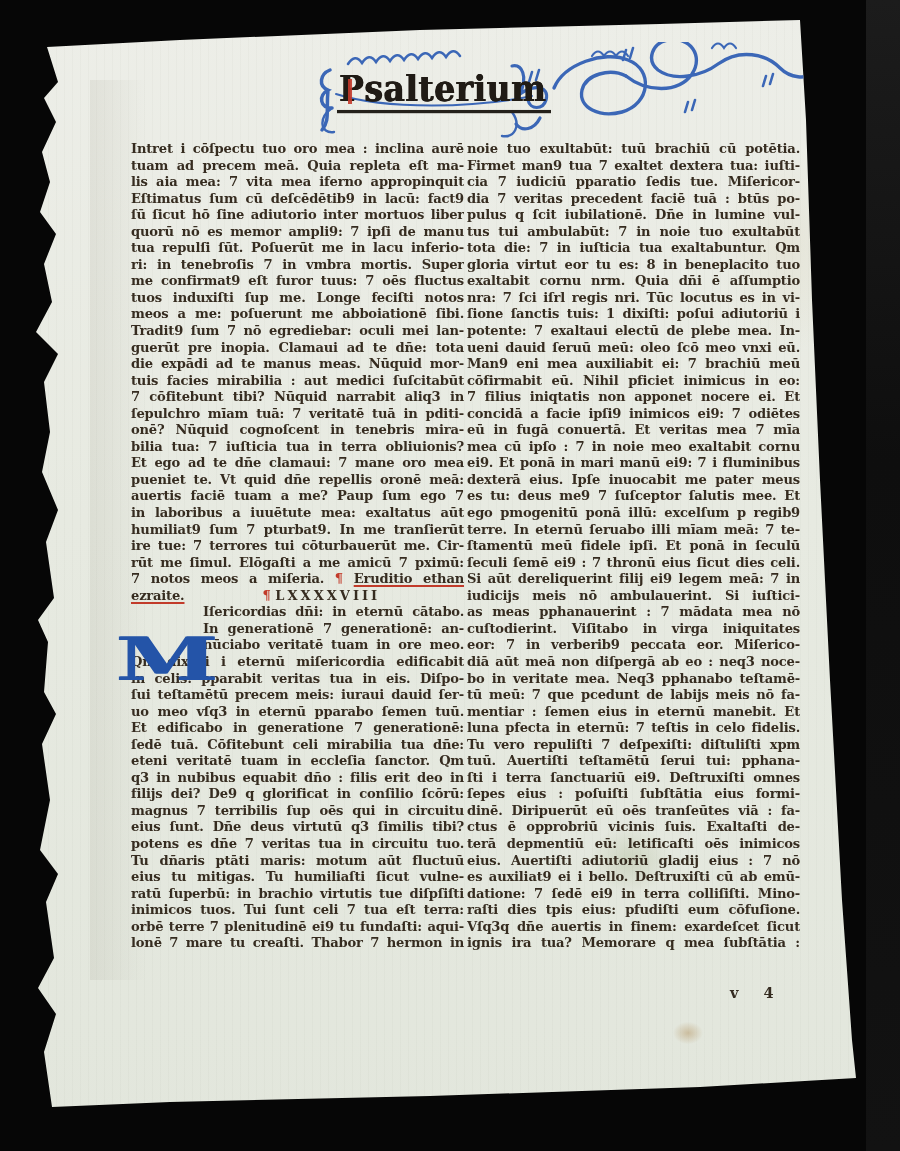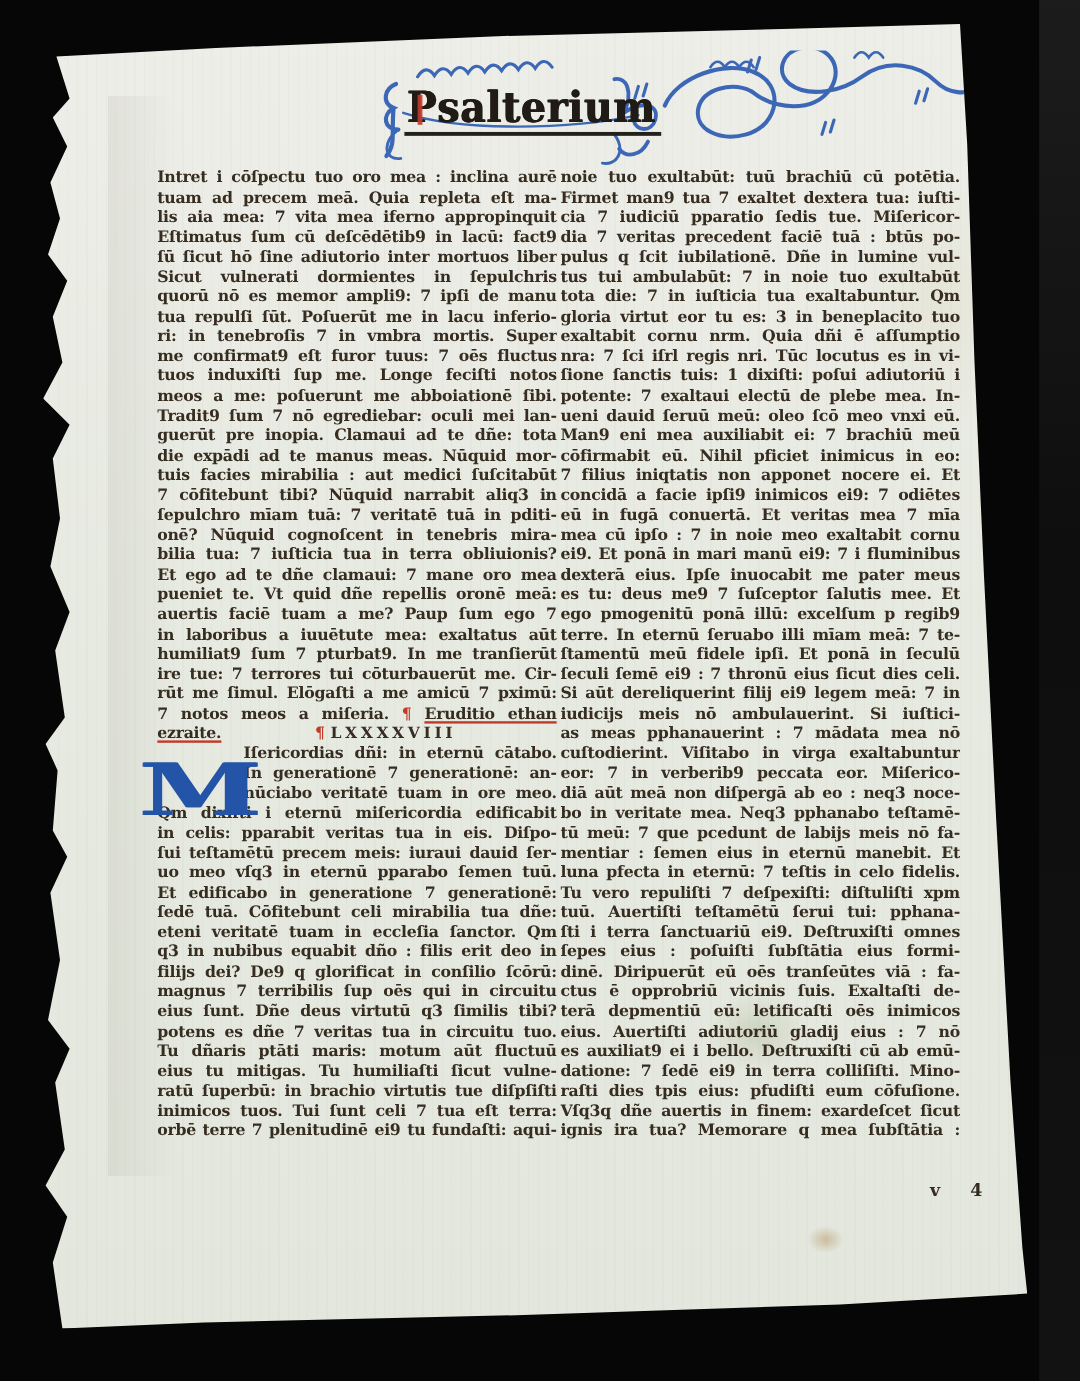--- a/index.html
+++ b/index.html
@@ -59,21 +59,21 @@
   .ml{margin-left:78px;}
   .number{font-size:13px;letter-spacing:3px;}
 
   .initial{
     position:absolute;left:-16px;top:487px;
     font-size:60px;line-height:62px;font-weight:bold;color:#2454a8;
     transform:scaleX(1.55);transform-origin:left top;
     text-shadow:0.8px 0 #2454a8;
   }
   .signature{
-    position:absolute;left:775px;top:984px;
+    position:absolute;left:730px;top:984px;
     font-size:14.5px;font-weight:700;color:#342b20;letter-spacing:10px;
   }
 </style>
 </head>
 <body>
 
 <div class="right-band"></div>
 <div class="speck"></div>
 
 <div class="paper">
@@ -109,21 +109,20 @@
   <div class="title">Psalterium</div>
   <div class="p-redstroke"></div>
 
   <div class="col col-left" id="col-left">
     <div class="initial">M</div>
   <div class="tl"><span>Intret i cōſpectu tuo oro mea : inclina aurē</span></div>
       <div class="tl"><span>tuam ad precem meā. Quia repleta eſt ma-</span></div>
       <div class="tl"><span>lis aia mea: 7 vita mea iferno appropinquit</span></div>
       <div class="tl"><span>Eſtimatus ſum cū deſcēdētib9 in lacū: fact9</span></div>
       <div class="tl"><span>ſū ſicut hō ſine adiutorio inter mortuos liber</span></div>
-      <div class="tl"><span>Sicut vulnerati dormientes in ſepulchris</span></div>
       <div class="tl"><span>quorū nō es memor ampli9: 7 ipſi de manu</span></div>
       <div class="tl"><span>tua repulſi ſūt. Poſuerūt me in lacu inferio-</span></div>
       <div class="tl"><span>ri: in tenebroſis 7 in vmbra mortis. Super</span></div>
       <div class="tl"><span>me confirmat9 eſt furor tuus: 7 oēs fluctus</span></div>
       <div class="tl"><span>tuos induxiſti ſup me. Longe feciſti notos</span></div>
       <div class="tl"><span>meos a me: poſuerunt me abboiationē ſibi.</span></div>
       <div class="tl"><span>Tradit9 ſum 7 nō egrediebar: oculi mei lan-</span></div>
       <div class="tl"><span>guerūt pre inopia. Clamaui ad te dñe: tota</span></div>
       <div class="tl"><span>die expādi ad te manus meas. Nūquid mor-</span></div>
       <div class="tl"><span>tuis facies mirabilia : aut medici ſuſcitabūt</span></div>
@@ -153,30 +152,31 @@
       <div class="tl"><span>q3 in nubibus equabit dño : filis erit deo in</span></div>
       <div class="tl"><span>filijs dei? De9 q glorificat in conſilio ſcōrū:</span></div>
       <div class="tl"><span>magnus 7 terribilis ſup oēs qui in circuitu</span></div>
       <div class="tl"><span>eius ſunt. Dñe deus virtutū q3 ſimilis tibi?</span></div>
       <div class="tl"><span>potens es dñe 7 veritas tua in circuitu tuo.</span></div>
       <div class="tl"><span>Tu dñaris ptāti maris: motum aūt fluctuū</span></div>
       <div class="tl"><span>eius tu mitigas. Tu humiliaſti ſicut vulne-</span></div>
       <div class="tl"><span>ratū ſuperbū: in brachio virtutis tue diſpſiſti</span></div>
       <div class="tl"><span>inimicos tuos. Tui ſunt celi 7 tua eſt terra:</span></div>
       <div class="tl"><span>orbē terre 7 plenitudinē ei9 tu fundaſti: aqui-</span></div>
+      <div class="tl"><span>lonē 7 mare tu creaſti. Thabor 7 hermon in</span></div>
     </div>
   <div class="col col-right" id="col-right">
       <div class="tl"><span>noie tuo exultabūt: tuū brachiū cū potētia.</span></div>
       <div class="tl"><span>Firmet man9 tua 7 exaltet dextera tua: iuſti-</span></div>
       <div class="tl"><span>cia 7 iudiciū pparatio ſedis tue. Miſericor-</span></div>
       <div class="tl"><span>dia 7 veritas precedent faciē tuā : btūs po-</span></div>
       <div class="tl"><span>pulus q ſcit iubilationē. Dñe in lumine vul-</span></div>
       <div class="tl"><span>tus tui ambulabūt: 7 in noie tuo exultabūt</span></div>
       <div class="tl"><span>tota die: 7 in iuſticia tua exaltabuntur. Qm</span></div>
-      <div class="tl"><span>gloria virtut eor tu es: 3 in beneplacito tuo</span></div>
+      <div class="tl"><span>gloria virtut eor tu es: 8 in beneplacito tuo</span></div>
       <div class="tl"><span>exaltabit cornu nrm. Quia dñi ē aſſumptio</span></div>
       <div class="tl"><span>nra: 7 ſci iſrl regis nri. Tūc locutus es in vi-</span></div>
       <div class="tl"><span>ſione ſanctis tuis: 1 dixiſti: poſui adiutoriū i</span></div>
       <div class="tl"><span>potente: 7 exaltaui electū de plebe mea. In-</span></div>
       <div class="tl"><span>ueni dauid ſeruū meū: oleo ſcō meo vnxi eū.</span></div>
       <div class="tl"><span>Man9 eni mea auxiliabit ei: 7 brachiū meū</span></div>
       <div class="tl"><span>cōfirmabit eū. Nihil pficiet inimicus in eo:</span></div>
       <div class="tl"><span>7 filius iniqtatis non apponet nocere ei. Et</span></div>
       <div class="tl"><span>concidā a facie ipſi9 inimicos ei9: 7 odiētes</span></div>
       <div class="tl"><span>eū in fugā conuertā. Et veritas mea 7 mīa</span></div>
@@ -184,21 +184,21 @@
       <div class="tl"><span>ei9. Et ponā in mari manū ei9: 7 i fluminibus</span></div>
       <div class="tl"><span>dexterā eius. Ipſe inuocabit me pater meus</span></div>
       <div class="tl"><span>es tu: deus me9 7 ſuſceptor ſalutis mee. Et</span></div>
       <div class="tl"><span>ego pmogenitū ponā illū: excelſum p regib9</span></div>
       <div class="tl"><span>terre. In eternū ſeruabo illi mīam meā: 7 te-</span></div>
       <div class="tl"><span>ſtamentū meū fidele ipſi. Et ponā in ſeculū</span></div>
       <div class="tl"><span>ſeculi ſemē ei9 : 7 thronū eius ſicut dies celi.</span></div>
       <div class="tl"><span>Si aūt dereliquerint filij ei9 legem meā: 7 in</span></div>
       <div class="tl"><span>iudicijs meis nō ambulauerint. Si iuſtici-</span></div>
       <div class="tl"><span>as meas pphanauerint : 7 mādata mea nō</span></div>
-      <div class="tl"><span>cuſtodierint. Viſitabo in virga exaltabuntur</span></div>
+      <div class="tl"><span>cuſtodierint. Viſitabo in virga iniquitates</span></div>
       <div class="tl"><span>eor: 7 in verberib9 peccata eor. Miſerico-</span></div>
       <div class="tl"><span>diā aūt meā non diſpergā ab eo : neq3 noce-</span></div>
       <div class="tl"><span>bo in veritate mea. Neq3 pphanabo teſtamē-</span></div>
       <div class="tl"><span>tū meū: 7 que pcedunt de labijs meis nō fa-</span></div>
       <div class="tl"><span>mentiar : ſemen eius in eternū manebit. Et</span></div>
       <div class="tl"><span>luna pfecta in eternū: 7 teſtis in celo fidelis.</span></div>
       <div class="tl"><span>Tu vero repuliſti 7 deſpexiſti: diſtuliſti xpm</span></div>
       <div class="tl"><span>tuū. Auertiſti teſtamētū ſerui tui: pphana-</span></div>
       <div class="tl"><span>ſti i terra ſanctuariū ei9. Deſtruxiſti omnes</span></div>
       <div class="tl"><span>ſepes eius : poſuiſti ſubſtātia eius formi-</span></div>

